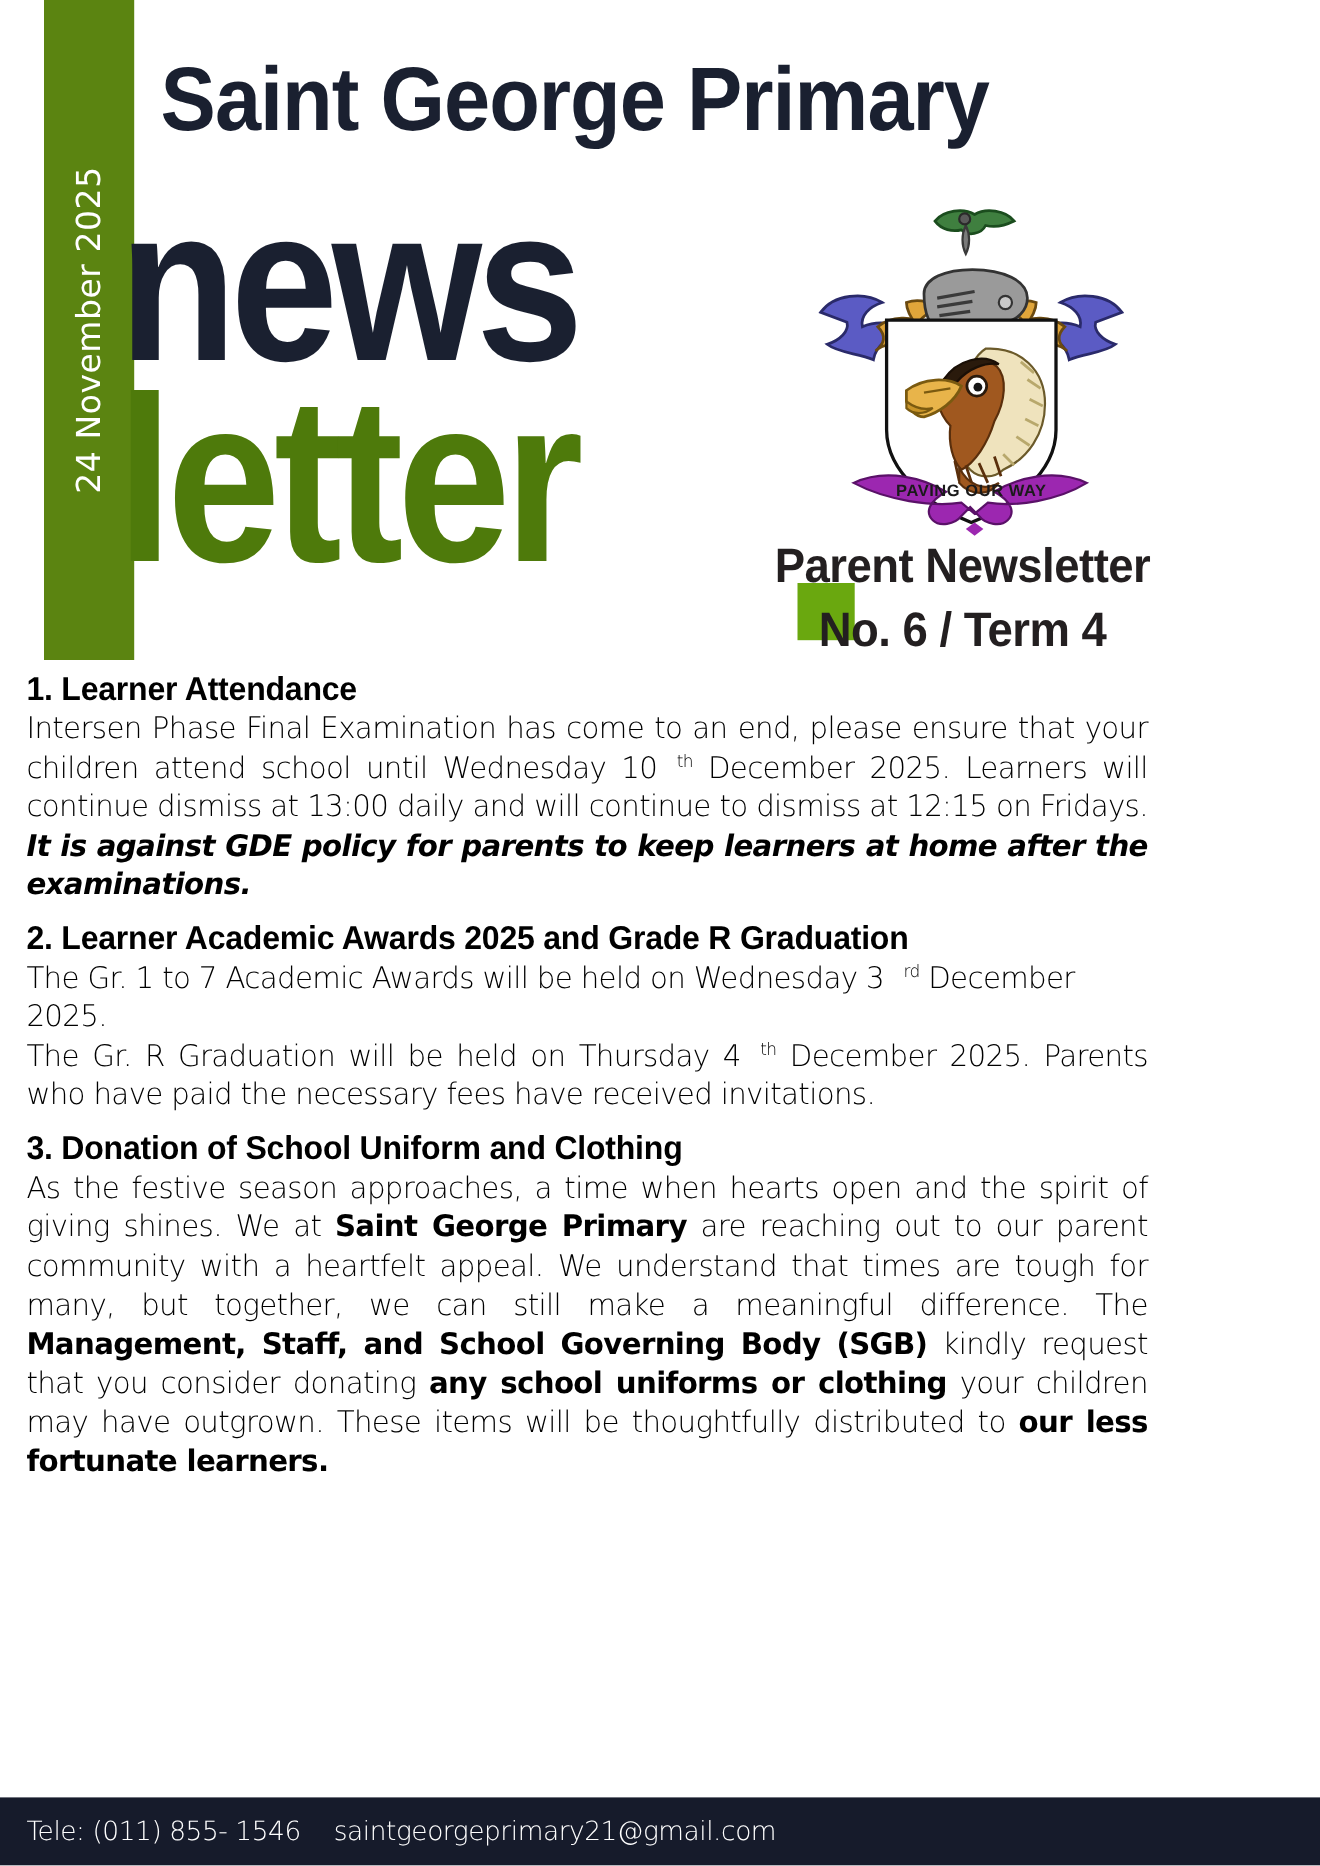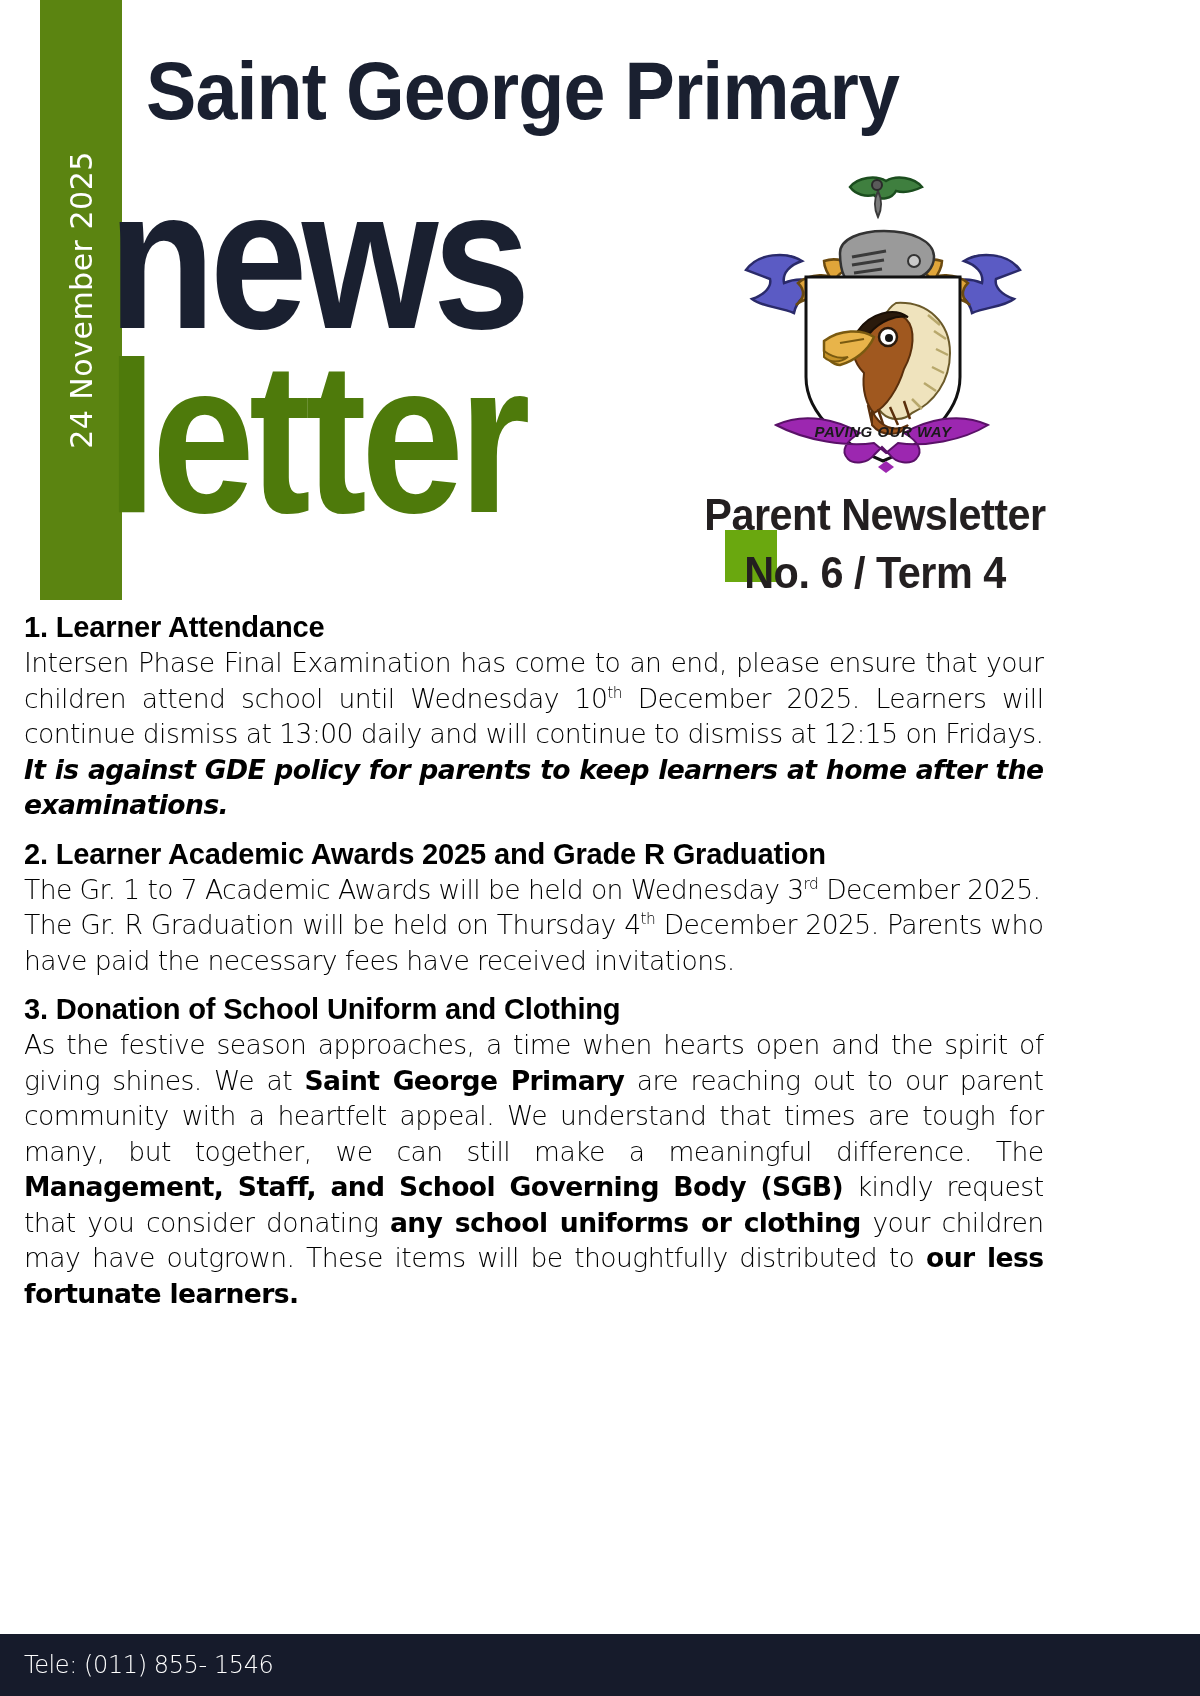--- a/index.html
+++ b/index.html
@@ -103,24 +103,23 @@
     top: 520px;
     width: 52px;
     height: 52px;
     background: #6aa80f;
   }
 
   
   .crest {
     position: absolute;
     left: 728px;
-    top: 165px;
+    top: 179px;
     width: 310px;
     height: 310px;
-    font-style: italic;
   }
   .crest svg { display: block; width: 100%; height: 100%; }
 
   
   .parent-news {
     position: absolute;
     left: 690px;
     top: 490px;
     width: 370px;
     text-align: center;
@@ -190,20 +189,21 @@
   }
   .body-par i.bi {
     font-weight: 700;
     font-style: italic;
   }
 
   sup {
     font-size: 0.58em;
     vertical-align: super;
     line-height: 0;
+    margin-left: 18px;
   }
 
   
   .footer {
     position: absolute;
     left: 0;
     bottom: 0;
     width: 1200px;
     height: 62px;
     background: #161b2b;
@@ -349,15 +349,16 @@
       but together, we can still make a meaningful difference. The <b>Management,
       Staff, and School Governing Body (SGB)</b> kindly request that you consider
       donating <b>any school uniforms or clothing</b> your children may have outgrown.
       These items will be thoughtfully distributed to <b>our less fortunate
       learners.</b></div>
 
   </div>
 
   <div class="footer">
     <span>Tele: (011) 855- 1546</span>
+    <span>saintgeorgeprimary21@gmail.com</span>
   </div>
 
 </div>
 
 </body></html>

